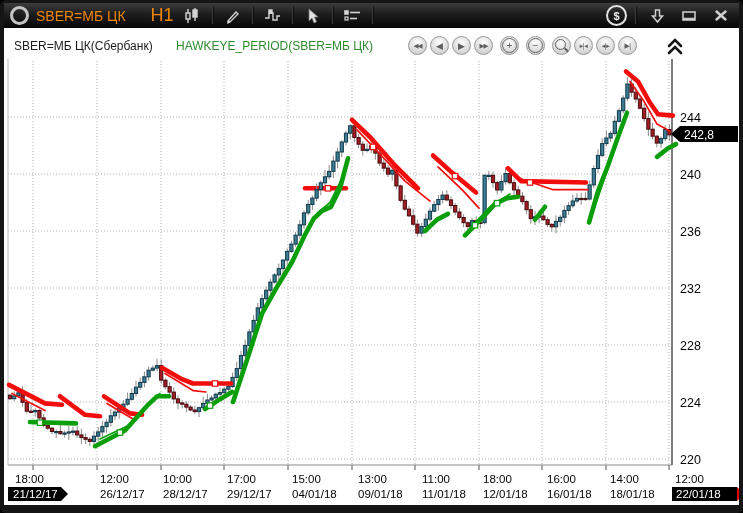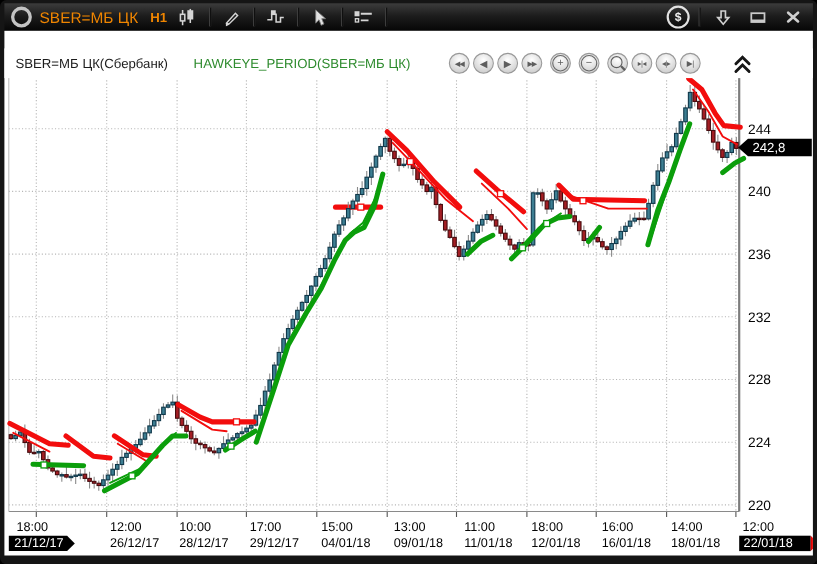--- a/index.html
+++ b/index.html
@@ -4,29 +4,29 @@
 <style>
   html,body{margin:0;padding:0;width:743px;height:513px;overflow:hidden;background:#000;
     font-family:"Liberation Sans",sans-serif;-webkit-font-smoothing:antialiased;}
   .window{position:absolute;inset:0;background:#151515;border-radius:6px;overflow:hidden;}
   
   .titlebar{position:absolute;left:4px;top:3px;right:4px;height:25px;
     background:linear-gradient(180deg,#3c3c3c 0%,#1d1d1d 45%,#060606 100%);
     display:flex;align-items:center;padding:0 6px;box-sizing:border-box;gap:7px;}
   .ring{width:13px;height:13px;border:3px solid #c4c4c4;border-radius:50%;box-sizing:content-box;}
   .tb-symbol{color:#ef8500;font-size:14px;font-weight:normal;white-space:nowrap;}
-  .tb-interval{color:#ef8500;font-size:12px;font-weight:bold;margin-left:4px;}
+  .tb-interval{color:#ef8500;font-size:18px;font-weight:normal;margin-left:18px;}
   .vsep{width:1px;height:17px;background:#3d3d3d;border-right:1px solid #0c0c0c;}
   .tbicon{width:24px;height:20px;display:flex;align-items:center;justify-content:center;cursor:pointer;}
   .tb-right{margin-left:auto;display:flex;align-items:center;gap:8px;}
   .dollar{width:17px;height:17px;border:2px solid #e2e2e2;border-radius:50%;color:#eee;
     font-size:11px;font-weight:bold;display:flex;align-items:center;justify-content:center;cursor:pointer;}
   
   .content{position:absolute;left:4px;top:28px;width:735px;height:477px;background:#fff;}
-  .chart-header{position:absolute;left:0;top:16px;right:0;height:27px;background:#fff;}
+  .chart-header{position:absolute;left:0;top:4px;right:0;height:27px;background:#fff;}
   .hdr-instrument{position:absolute;left:10px;top:7px;font-size:12px;color:#1c1c1c;}
   .hdr-indicator{position:absolute;left:172px;top:7px;font-size:12px;color:#2e8b2e;text-align:center;}
   .nav{position:absolute;left:404px;top:4px;display:flex;gap:3px;}
   .navbtn{width:19px;height:19px;border-radius:50%;box-sizing:border-box;
     background:radial-gradient(circle at 50% 32%,#ffffff,#dedede 55%,#c3c3c3 100%);
     border:1px solid #989898;display:flex;align-items:center;justify-content:center;
     color:#5e5e5e;font-size:9px;cursor:pointer;user-select:none;}
   .navbtn.dbl{font-size:6.5px;letter-spacing:-1px;}
   .navbtn.sm{font-size:7px;letter-spacing:-0.5px;}
   .navbtn.gap{margin-left:4px;}

